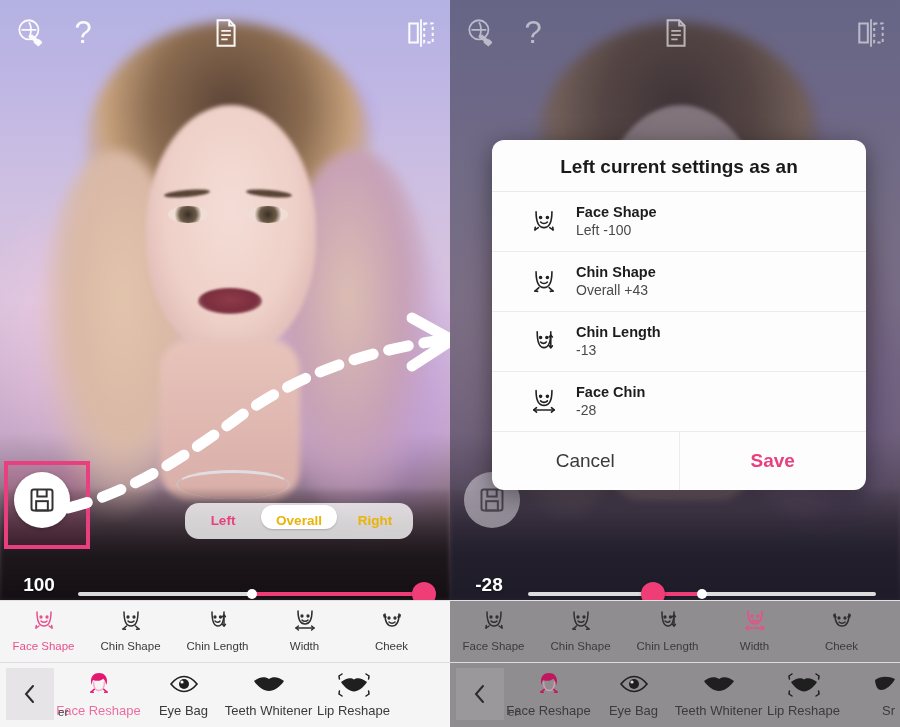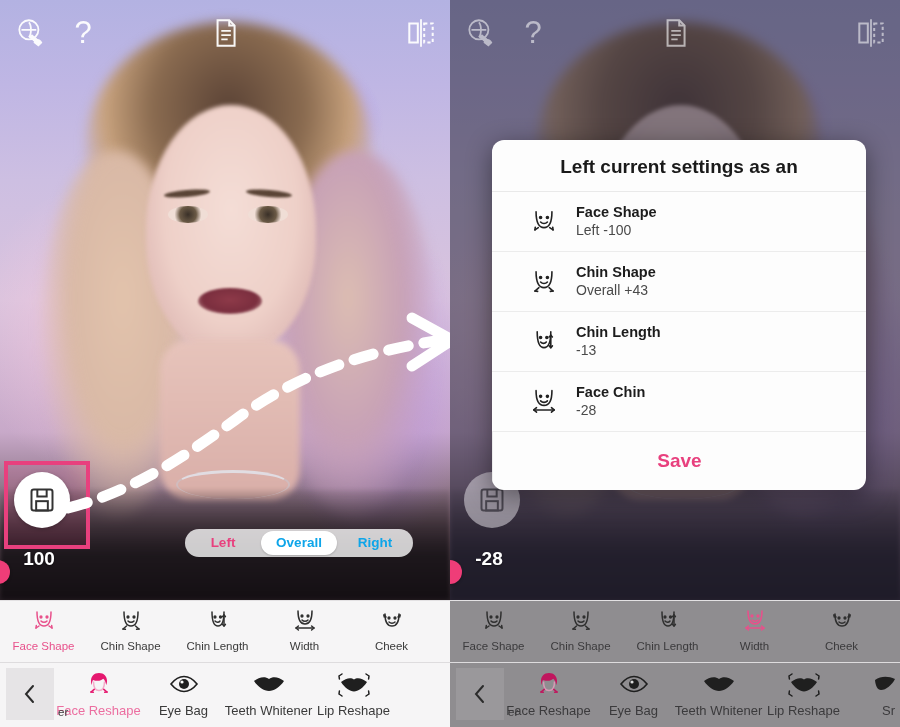--- a/index.html
+++ b/index.html
@@ -59,29 +59,29 @@
   .qmark{font-size:31px;line-height:34px;text-align:center;color:#fff;font-weight:400;}
 
   
   .fab{position:absolute;left:14px;top:472px;width:56px;height:56px;border-radius:50%;
        background:#fff;display:flex;align-items:center;justify-content:center;box-shadow:0 1px 4px rgba(0,0,0,.25);}
   .fab svg{width:28px;height:28px;}
   .hl-box{position:absolute;left:4px;top:461px;width:78px;height:80px;border:4px solid #e8407e;
           background:rgba(232,64,126,.13);}
 
   
-  .seg{position:absolute;left:185px;top:529px;width:228px;height:28px;border-radius:14px;
+  .seg{position:absolute;left:185px;top:503px;width:228px;height:36px;border-radius:14px;
        background:rgba(255,255,255,.78);display:flex;align-items:center;justify-content:space-between;}
-  .seg-item{flex:1;text-align:center;font-size:13.5px;font-weight:700;color:#0ea5e9;line-height:28px;position:relative;z-index:2;}
+  .seg-item{flex:1;text-align:center;font-size:13.5px;font-weight:700;color:#eab308;line-height:28px;position:relative;z-index:2;}
   .seg-item.accent{color:#e8407e;}
   .seg-pill{position:absolute;left:76px;top:2px;width:76px;height:24px;border-radius:12px;background:#fff;
             box-shadow:0 1px 2px rgba(0,0,0,.18);z-index:1;}
 
   
-  .sliderrow{position:absolute;left:0;top:548px;width:450px;height:36px;display:flex;align-items:flex-start;flex-direction:column;}
+  .sliderrow{position:absolute;left:0;top:560px;width:450px;height:36px;display:flex;align-items:flex-end;}
   .sl-val{width:78px;text-align:center;color:#fff;font-size:19px;font-weight:700;text-shadow:0 1px 2px rgba(0,0,0,.45);}
   .sl-track{position:relative;flex:1;margin-right:24px;height:4px;background:rgba(255,255,255,.85);border-radius:2px;}
   .sl-fill{position:absolute;top:0;height:4px;background:#ef3d78;border-radius:2px;}
   .sl-center{position:absolute;top:-3px;width:10px;height:10px;border-radius:50%;background:#fff;}
   .sl-thumb{position:absolute;top:-10px;width:24px;height:24px;border-radius:50%;background:#ef3d78;
             box-shadow:0 1px 3px rgba(0,0,0,.3);}
 
   
   .toolbar{position:absolute;left:0;width:450px;background:#f6f5f6;overflow:hidden;}
   .toolbar.primary{top:600px;height:62px;border-top:1px solid #e3e1e3;}
@@ -599,17 +599,18 @@
           </svg>
         </div>
         <div class="txt">
           <div class="dlg-name">Face Chin</div>
           <div class="dlg-val">-28</div>
         </div>
       </div>
 
     </div>
     <div class="dlg-actions">
+      <div class="dlg-btn">Cancel</div>
       <div class="dlg-btn save">Save</div>
     </div>
   </div>
 
 </div>
 
 </body></html>

